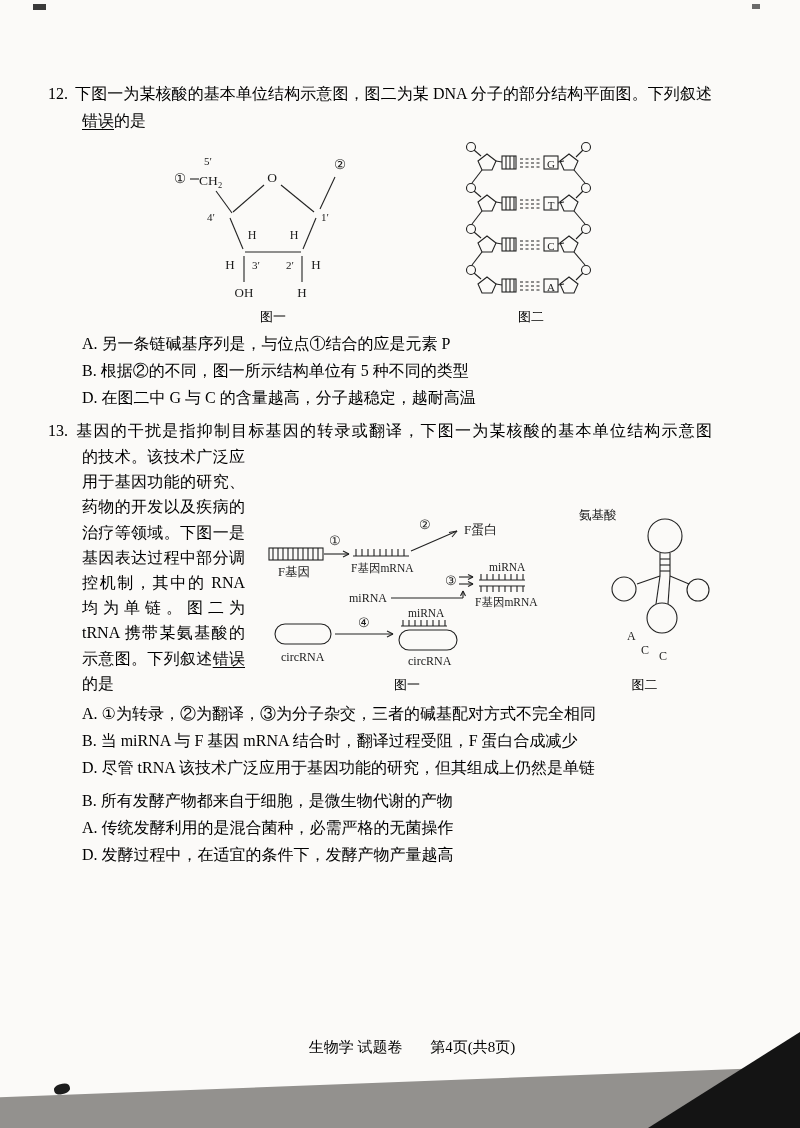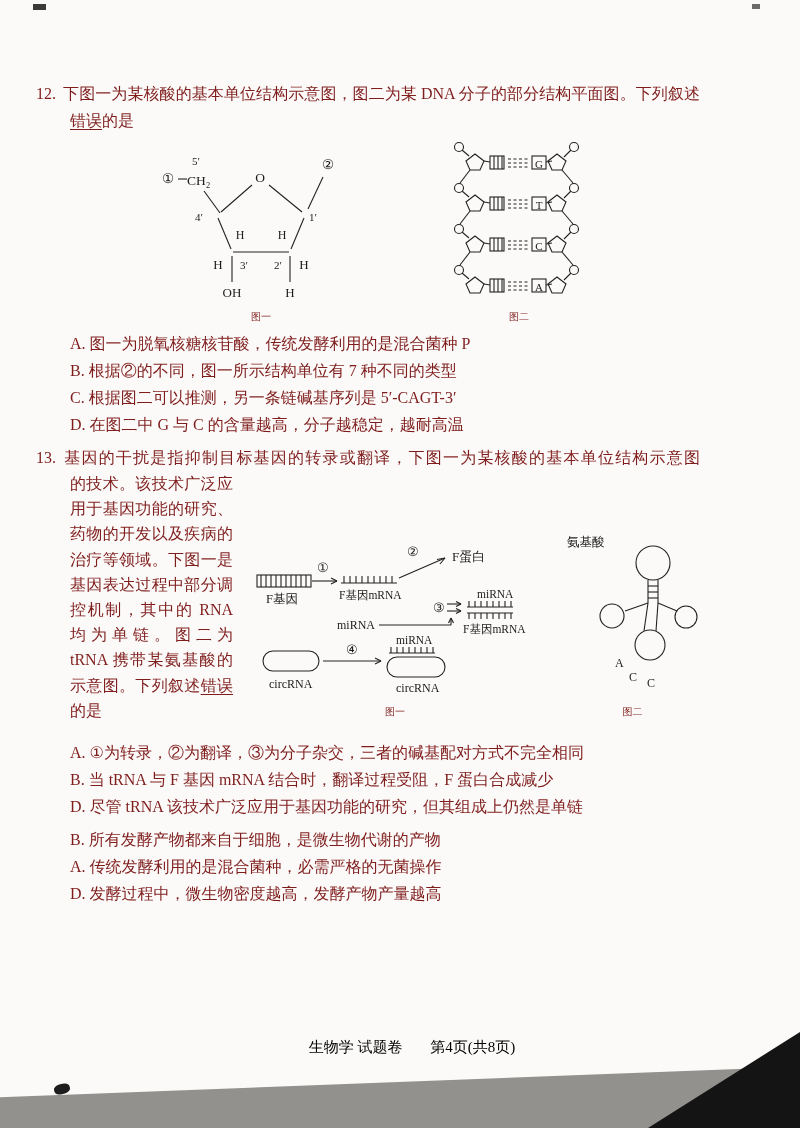--- a/index.html
+++ b/index.html
@@ -1,32 +1,32 @@
 <!DOCTYPE html>
 <html><head>
 <meta charset="utf-8">
 <style>
   *{box-sizing:border-box;}
   html,body{margin:0;padding:0;}
   body{width:800px;height:1128px;background:#9b9997;font-family:"Liberation Serif","DejaVu Serif",serif;}
   .scan{position:relative;width:800px;height:1128px;overflow:hidden;background:#9b9997;}
   .page{position:absolute;inset:0;background:#fbfaf8;}
-  .content{position:absolute;left:36px;top:80px;width:664px;color:#7f1d1d;font-size:16px;line-height:27px;}
+  .content{position:absolute;left:48px;top:80px;width:664px;color:#000000;font-size:16px;line-height:27px;}
   p{margin:0;}
   .q{margin-bottom:6px;}
   .hang{padding-left:34px;text-indent:-34px;text-align:justify;}
   .fill{text-align-last:justify;}
   .qnum{margin-right:7px;}
   .u{text-decoration:underline;text-underline-offset:3px;}
   .opts{padding-left:34px;}
   .opt{line-height:27px;white-space:nowrap;}
   .q12-figrow{display:flex;align-items:flex-end;gap:78px;margin:4px 0 2px 120px;}
   .fig{display:flex;flex-direction:column;align-items:center;}
-  .figcap{font-size:10px;line-height:22px;margin-top:2px;}
-  .q13mid{display:flex;gap:16px;padding-left:34px;margin:0 0 16px 0;}
+  .figcap{font-size:13px;line-height:22px;margin-top:2px;}
+  .q13mid{display:flex;gap:16px;padding-left:34px;margin:0 0 4px 0;}
   .q13text{width:183px;text-align:justify;line-height:25.2px;}
   .q13figs{display:flex;align-items:flex-end;gap:24px;padding-top:6px;flex:1;}
   svg{display:block;}
   svg text{font-family:"Liberation Serif","DejaVu Serif",serif;fill:#1b1b1b;}
   .ln line,.ln path,.ln polygon,.ln rect,.ln circle{stroke:#222;fill:none;stroke-width:1.1;}
   .dash{stroke-dasharray:3 2.5;}
   .footer{position:absolute;left:12px;top:1038px;width:800px;text-align:center;font-size:15px;color:#000000;}
   .footer span{margin:0 12px;}
   .mark-tl{position:absolute;left:33px;top:4px;width:13px;height:6px;background:#3a3a3a;}
   .mark-tr{position:absolute;left:752px;top:4px;width:8px;height:5px;background:#6a6a6a;}
@@ -167,23 +167,22 @@
                 <line x1="120" y1="142" x2="127" y2="135"></line>
                 <circle cx="130" cy="132" r="4.5"></circle>
             </g>
             <text x="95" y="152.5" font-size="11" text-anchor="middle">A</text>
           </svg>
           <div class="figcap">图二</div>
         </div>
       </div>
 
       <div class="opts">
-        <div class="opt">A. 图一为脱氧核糖核苷酸，传统发酵利用的是混合菌种 P</div>
-        <div class="opt">B. 根据②的不同，图一所示结构单位有 7 种不同的类型</div>
-        <div class="opt">C. 根据图二可以推测，另一条链碱基序列是 5′-CAGT-3′</div>
+        <div class="opt">A. 另一条链碱基序列是，与位点①结合的应是元素 P</div>
+        <div class="opt">B. 根据②的不同，图一所示结构单位有 5 种不同的类型</div>
         <div class="opt">D. 在图二中 G 与 C 的含量越高，分子越稳定，越耐高温</div>
       </div>
     </div>
 
     <div class="q">
       <p class="hang fill"><span class="qnum">13.</span><span>基因的干扰是指抑制目标基因的转录或翻译，下图一为某核酸的基本单位结构示意图</span></p>
 
       <div class="q13mid">
         <div class="q13text"><span>的技术。该技术广泛应用于基因功能的研究、药物的开发以及疾病的治疗等领域。下图一是基因表达过程中部分调控机制，其中的 RNA 均为单链。图二为 tRNA 携带某氨基酸的示意图。下列叙述</span><span class="u">错误</span><span>的是</span></div>
 
@@ -259,31 +258,31 @@
               <text x="64" y="150" font-size="12">C</text>
               <text x="82" y="156" font-size="12">C</text>
             </svg>
             <div class="figcap">图二</div>
           </div>
         </div>
       </div>
 
       <div class="opts">
         <div class="opt">A. ①为转录，②为翻译，③为分子杂交，三者的碱基配对方式不完全相同</div>
-        <div class="opt">B. 当 tRNA 与 F 基因 mRNA 结合时，翻译过程受阻，F 蛋白合成减少</div>
+        <div class="opt">B. 当 miRNA 与 F 基因 mRNA 结合时，翻译过程受阻，F 蛋白合成减少</div>
         <div class="opt">D. 尽管 tRNA 该技术广泛应用于基因功能的研究，但其组成上仍然是单链</div>
       </div>
     </div>
 
     <div class="q">
 
       <div class="opts">
         <div class="opt">B. 所有发酵产物都来自于细胞，是微生物代谢的产物</div>
         <div class="opt">A. 传统发酵利用的是混合菌种，必需严格的无菌操作</div>
-        <div class="opt">D. 发酵过程中，微生物密度越高，发酵产物产量越高</div>
+        <div class="opt">D. 发酵过程中，在适宜的条件下，发酵产物产量越高</div>
       </div>
     </div>
   </div>
 
   <div class="footer">
     <span>生物学 试题卷</span>
     <span>第4页(共8页)</span>
   </div>
 
   <div class="mark-tl"></div>

